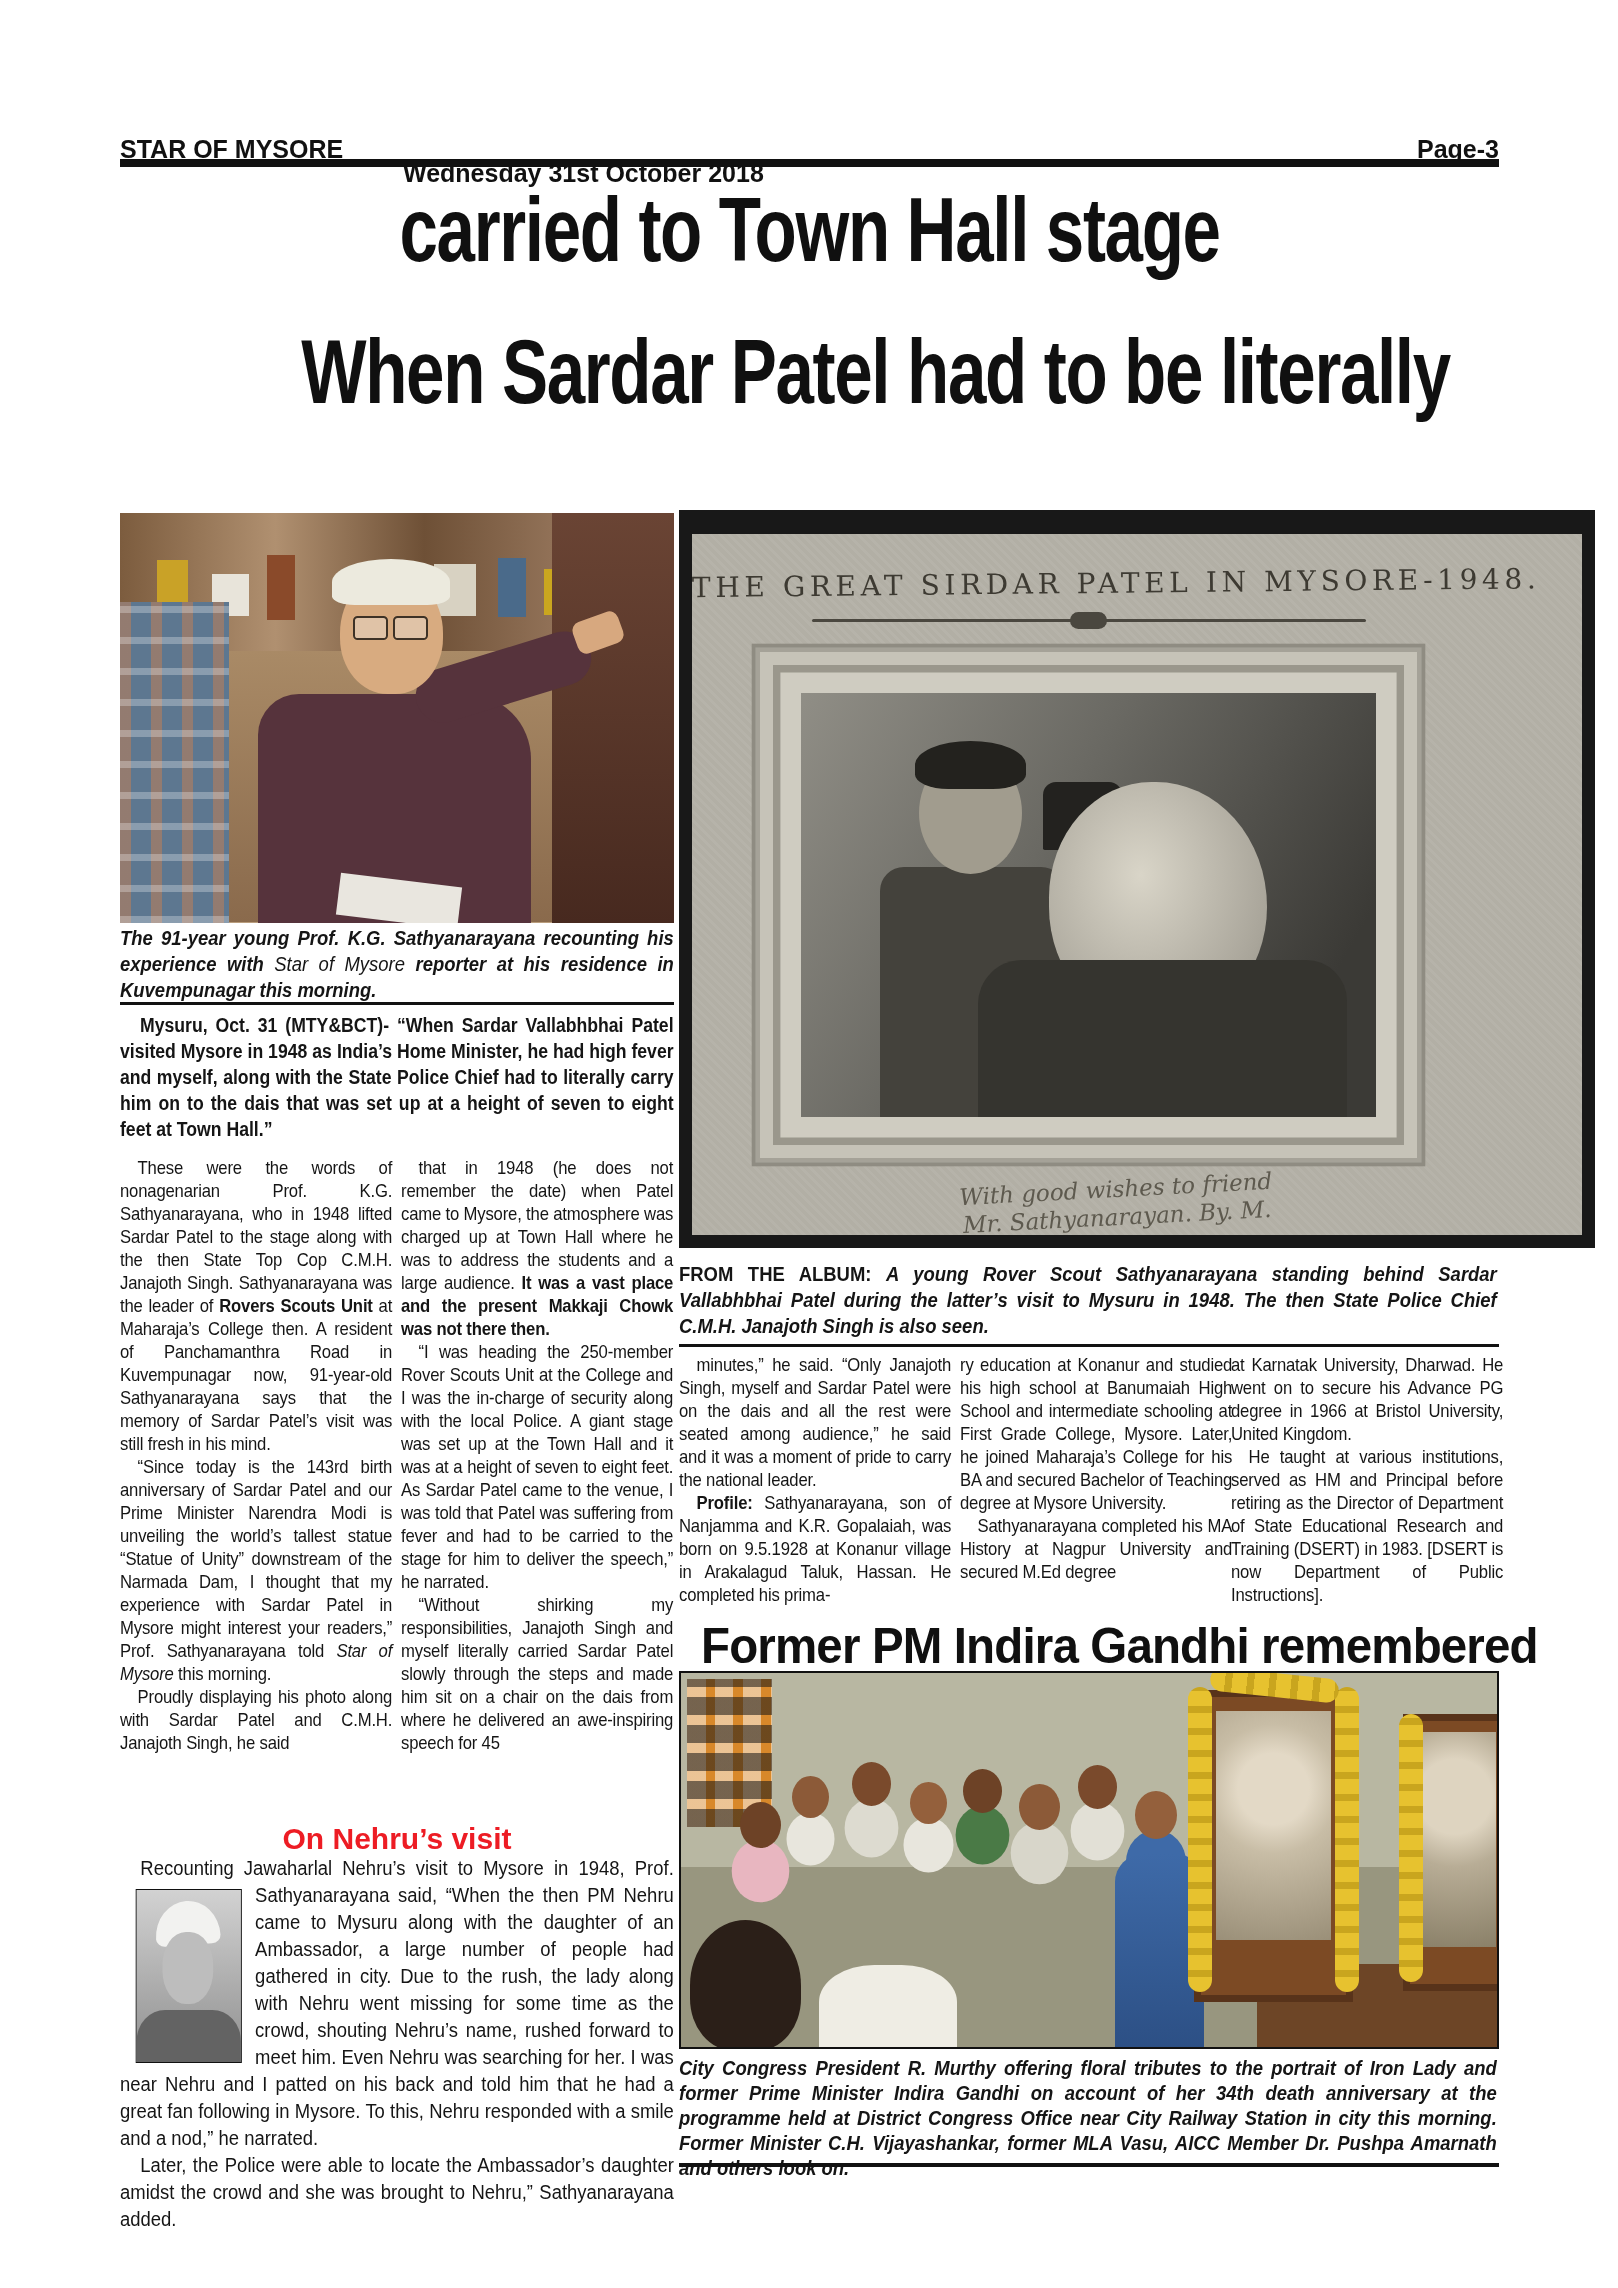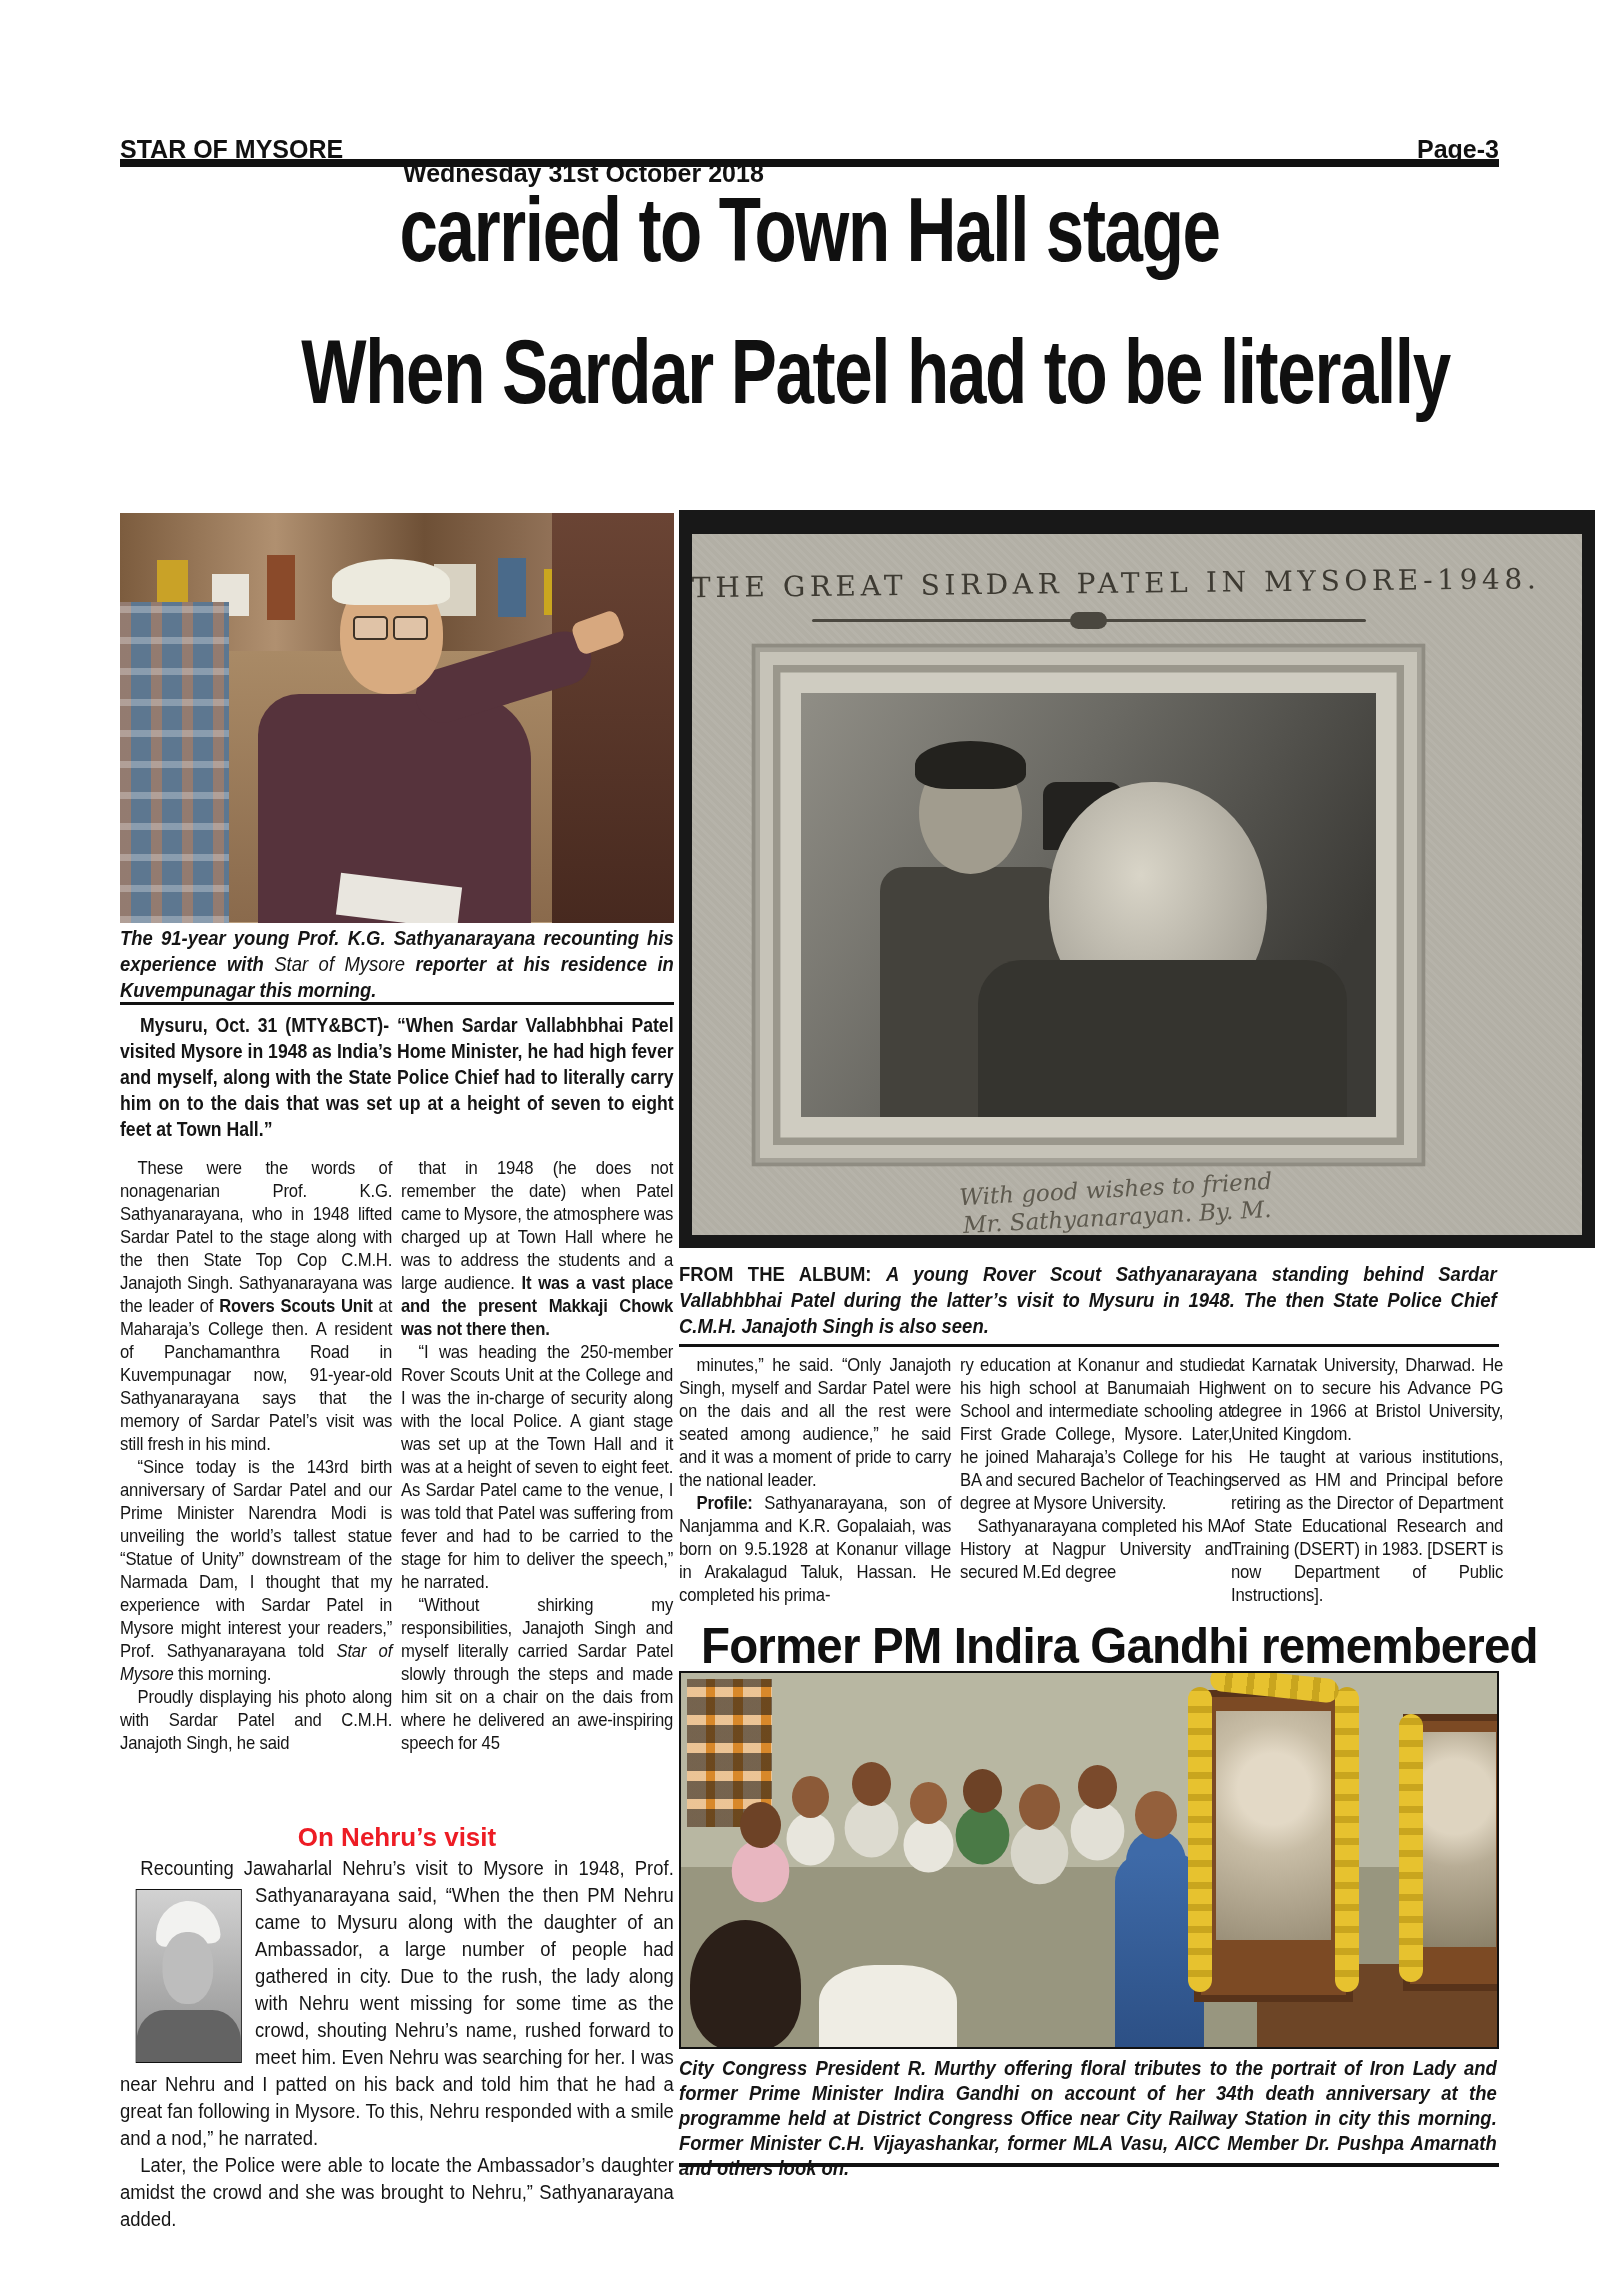--- a/index.html
+++ b/index.html
@@ -17,21 +17,21 @@
   .subhead .sh{display:inline-block;white-space:nowrap;font-weight:bold;font-size:46px;color:#ed1c24;}
   
   .cap{font-weight:bold;font-style:italic;font-size:20px;line-height:26px;text-align:justify;
        transform:scaleX(.923);transform-origin:0 0;}
   .cap .rm{font-weight:normal;}
   .intro{font-weight:bold;font-size:19.4px;line-height:26px;text-align:justify;
          transform:scaleX(.909);transform-origin:0 0;text-indent:22px;}
   .bodycol{font-size:19px;line-height:23px;text-align:justify;letter-spacing:-0.2px;
            transform:scaleX(.878);transform-origin:0 0;}
   .bodycol p{margin:0;text-indent:20px;}
-  .nehru-head{font-weight:bold;font-size:26px;color:#ed1c24;text-align:center;}
+  .nehru-head{font-weight:bold;font-size:30px;color:#ed1c24;text-align:center;}
   .nehru-body{font-size:20px;line-height:27px;text-align:justify;transform:scaleX(.923);transform-origin:0 0;}
   .nehru-body p{margin:0;text-indent:22px;}
   .ig-headline{text-align:center;}
   .ig-headline span{display:inline-block;white-space:nowrap;font-weight:bold;font-size:50px;
                     color:#101010;transform:scaleX(.95);letter-spacing:-0.9px;}
   
   .photo1{left:120px;top:513px;width:554px;height:410px;overflow:hidden;background:#b99d7d;}
   .p1top{left:0;top:0;width:554px;height:138px;
          background:linear-gradient(90deg,#7c5c3e,#b09070 28%,#6e5036 55%,#94745a 80%,#7a5a42);}
   .p1items{left:9.2px;top:18.5px;width:535px;height:102px;

